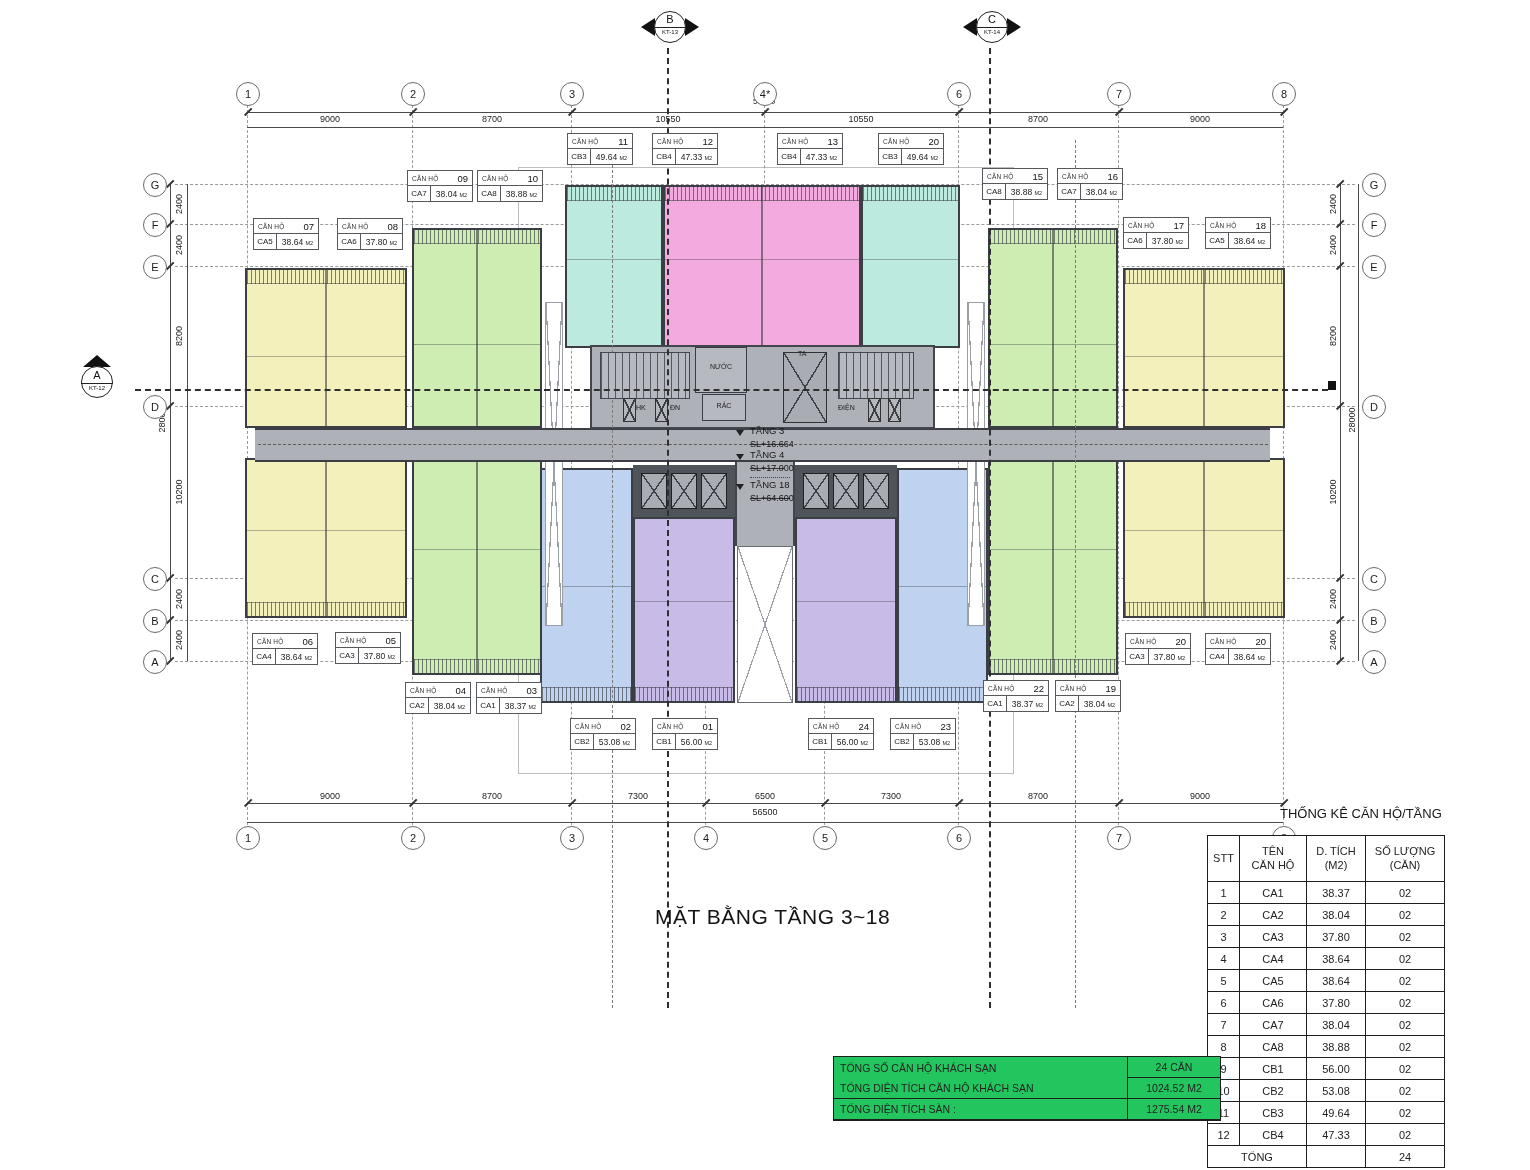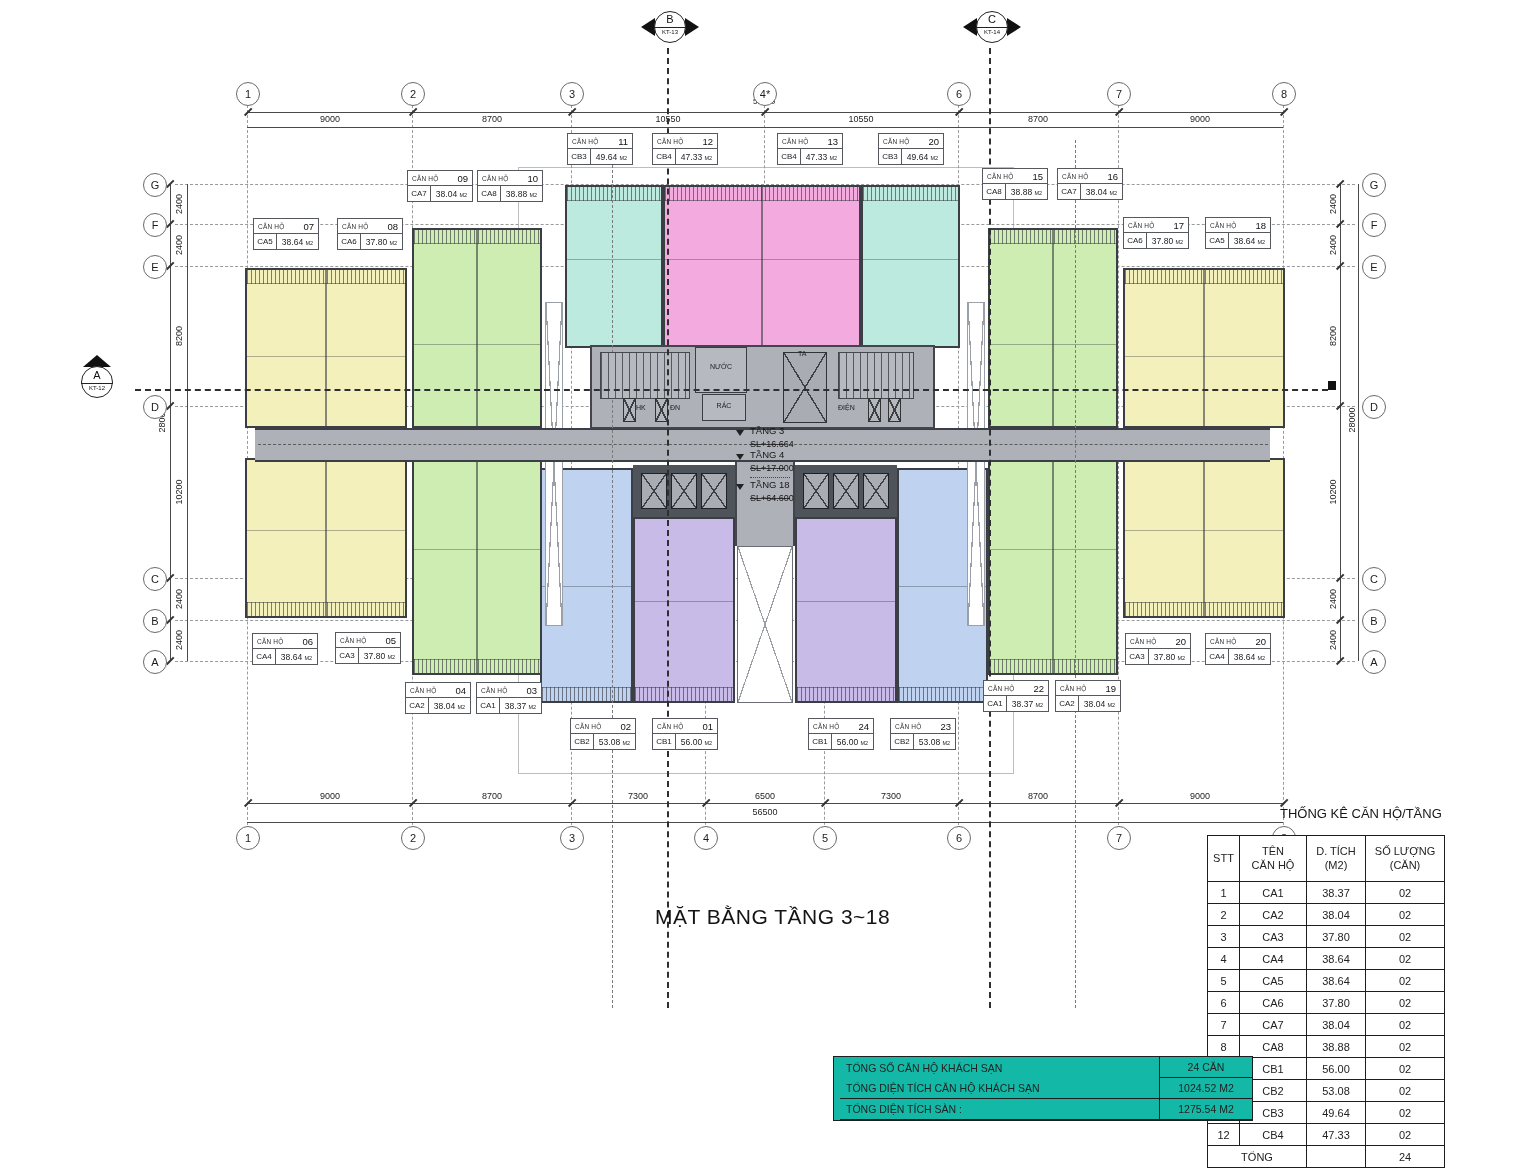--- a/index.html
+++ b/index.html
@@ -49,21 +49,21 @@
   .mark .mline{position:absolute;width:32px;height:1px;background:#222;}
   .tri-l{position:absolute;width:0;height:0;border-top:9px solid transparent;border-bottom:9px solid transparent;border-right:14px solid #111;}
   .tri-r{position:absolute;width:0;height:0;border-top:9px solid transparent;border-bottom:9px solid transparent;border-left:14px solid #111;}
   .tri-u{position:absolute;width:0;height:0;border-left:14px solid transparent;border-right:14px solid transparent;border-bottom:12px solid #111;}
   
   .stats{position:absolute;left:1207px;top:835px;z-index:5;}
   .stats table{border-collapse:collapse;table-layout:fixed;background:#fff;}
   .stats td,.stats th{border:1px solid #1e1e1e;font-size:11px;font-weight:normal;text-align:center;padding:0;height:21px;overflow:hidden;}
   .stats .hd{height:45px;font-size:11px;line-height:1.25;}
   .stats .c1{width:31px;}.stats .c2{width:66px;}.stats .c3{width:58px;}.stats .c4{width:78px;}
-  .sum{position:absolute;left:833px;top:1056px;width:420px;border:1.5px solid #1e1e1e;background:#14b8a6;box-sizing:border-box;z-index:5;font-size:10.5px;padding-left:6px;}
+  .sum{position:absolute;left:833px;top:1056px;width:388px;border:1.5px solid #1e1e1e;background:#22c55e;box-sizing:border-box;z-index:5;font-size:10.5px;}
   .sum .row{display:flex;align-items:center;box-sizing:border-box;}
   .sum .lab{flex:1;padding:2px 6px;white-space:nowrap;overflow:hidden;}
   .sum .val{width:92px;text-align:center;white-space:nowrap;border-left:1px solid #1e1e1e;align-self:stretch;display:flex;align-items:center;justify-content:center;}
   .title{position:absolute;left:655px;top:905px;font-size:21px;letter-spacing:.5px;color:#141414;white-space:nowrap;z-index:5;}
   .stats-head{position:absolute;left:1280px;top:806px;font-size:13px;color:#141414;white-space:nowrap;z-index:5;}
   .outline{position:absolute;border:1px solid #bdbdbd;z-index:0;}
   .well{position:absolute;background:#fff;border:1px solid #6a6e74;box-sizing:border-box;z-index:2;
     background-image:linear-gradient(to bottom right,transparent calc(50% - .6px),#9aa0a6 calc(50% - .6px) calc(50% + .6px),transparent calc(50% + .6px)),linear-gradient(to top right,transparent calc(50% - .6px),#9aa0a6 calc(50% - .6px) calc(50% + .6px),transparent calc(50% + .6px));}
   .dotsep{position:absolute;width:40px;border-top:1.5px dotted #444;z-index:4;}
   .sq{position:absolute;width:8px;height:9px;background:#111;z-index:4;}

